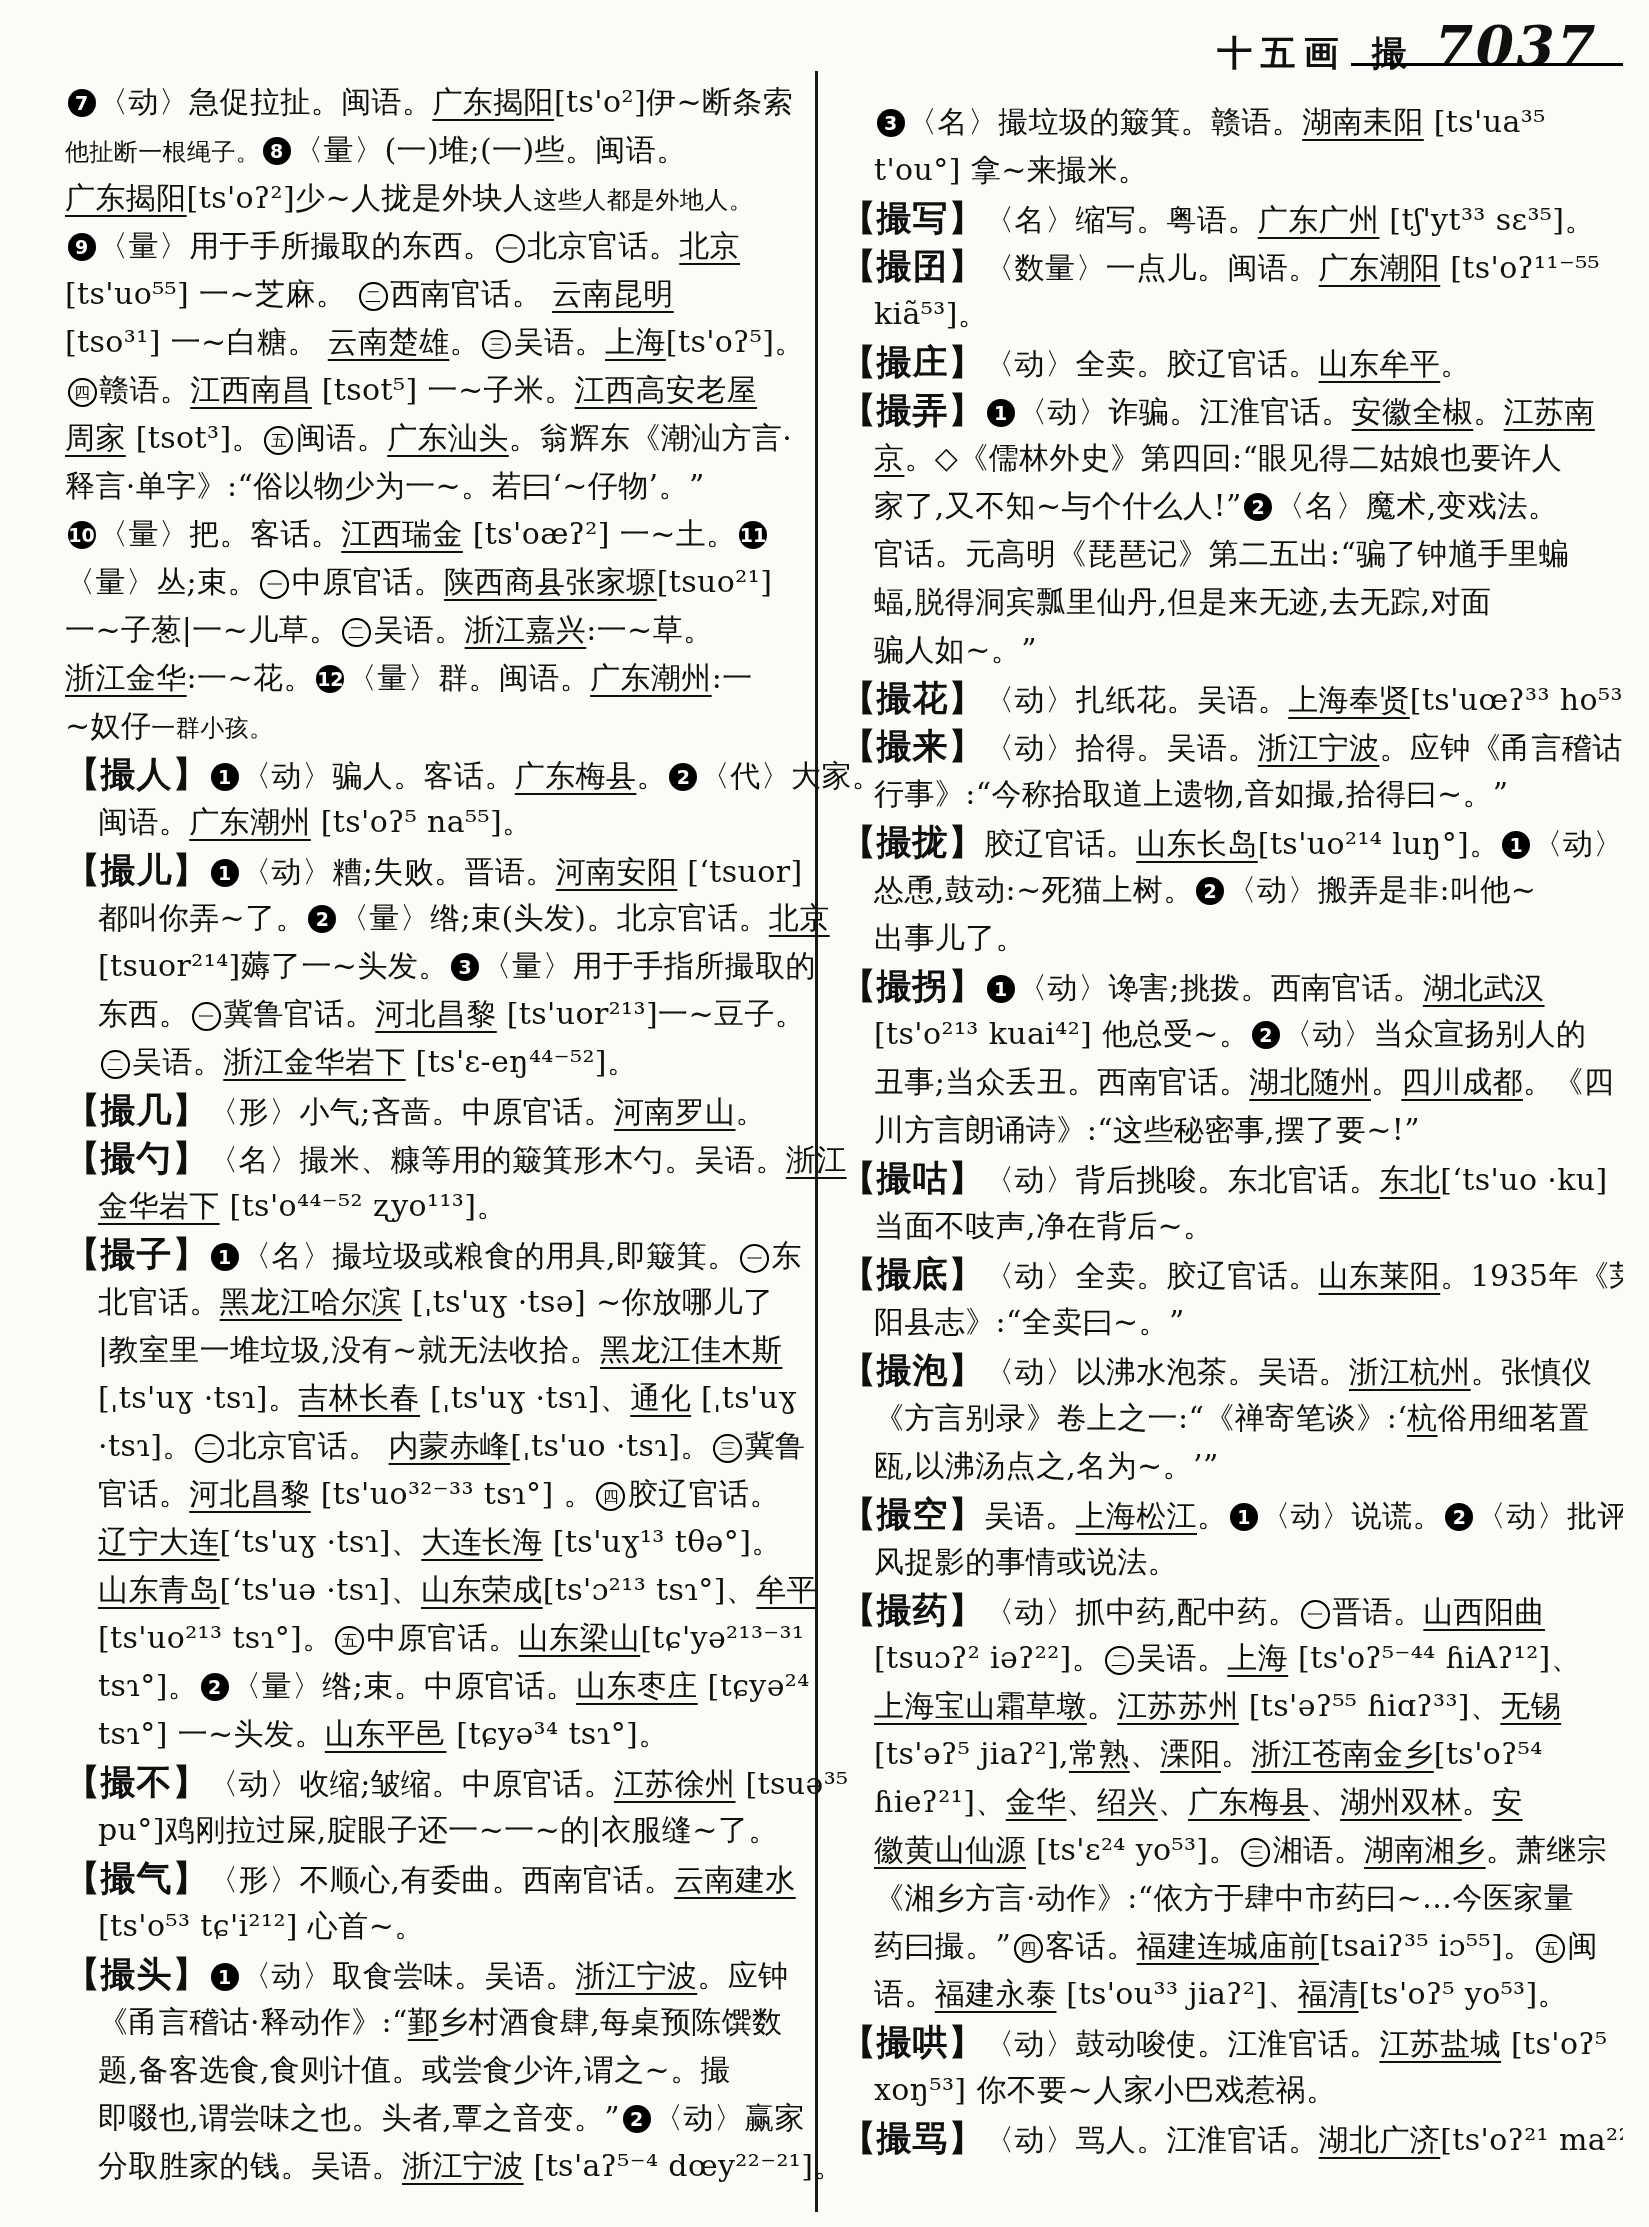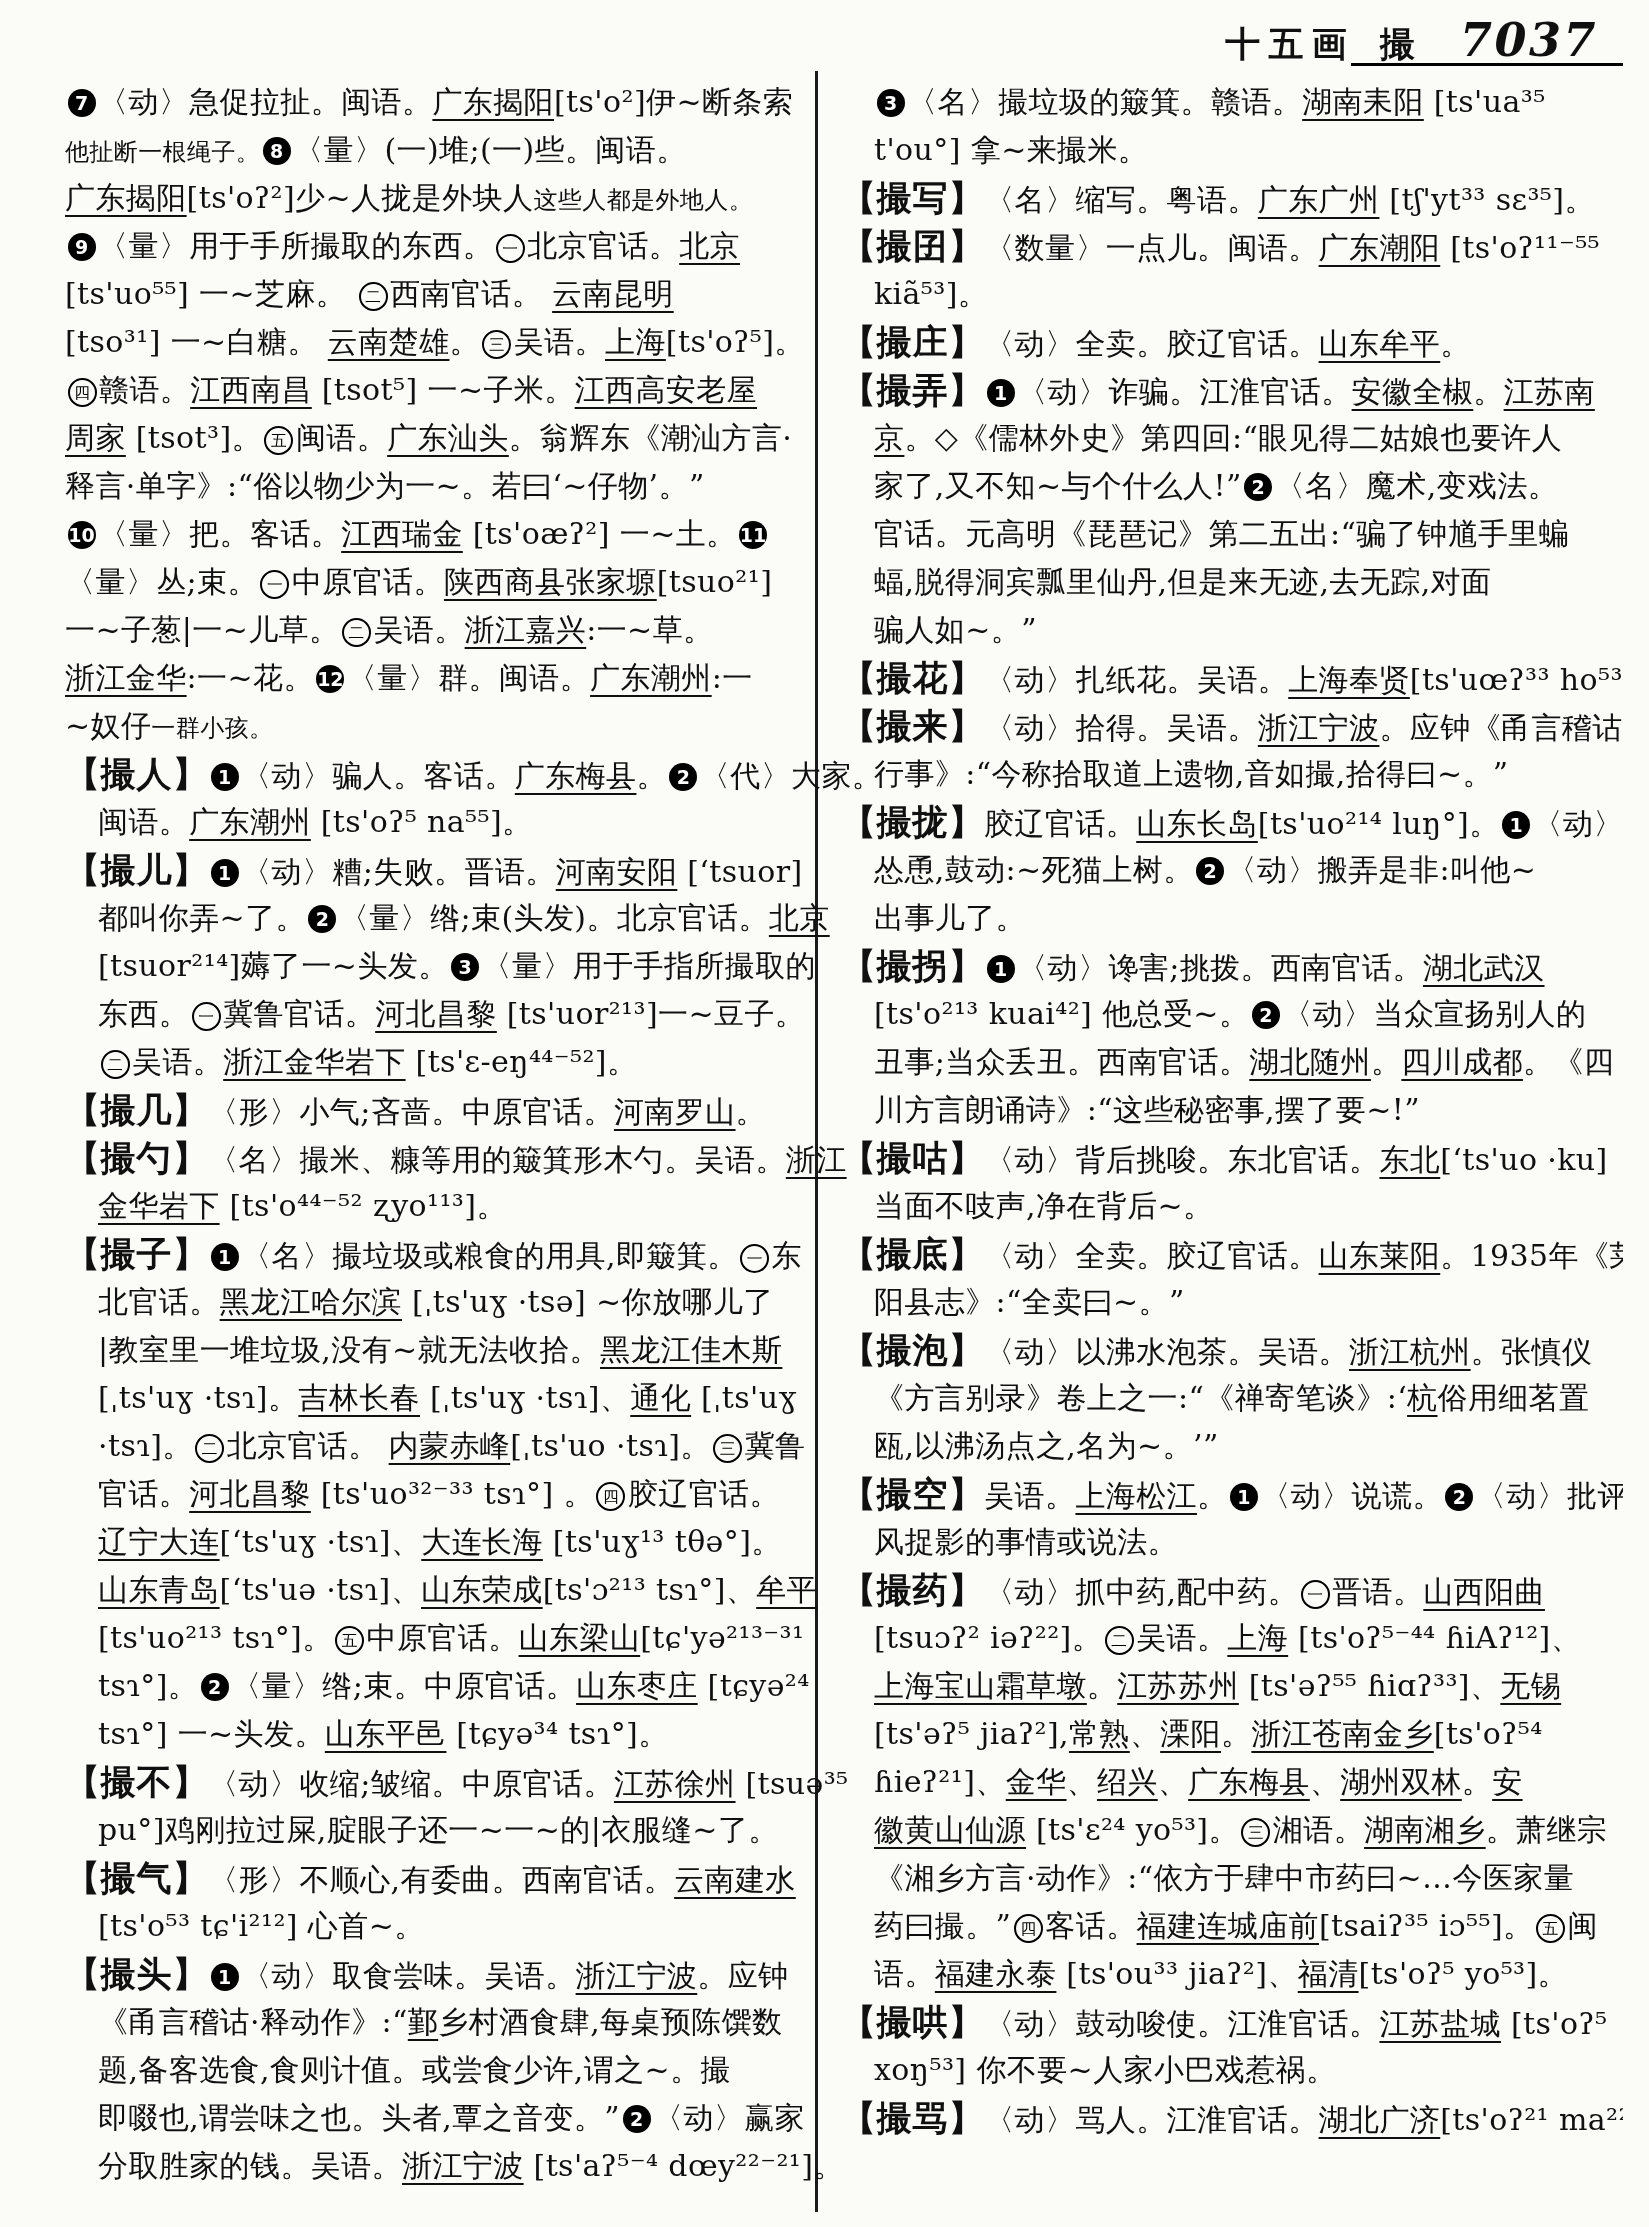--- a/index.html
+++ b/index.html
@@ -8,26 +8,26 @@
     background:#fbfbf8;color:#101010;
     font-family:"DejaVu Serif","Liberation Serif",serif;
   }
   .page{position:relative;width:1623px;height:2227px;overflow:hidden;}
   .header{
     position:absolute;top:13.2px;right:25px;
     display:flex;align-items:baseline;font-weight:bold;
   }
   .header .sec{font-size:35px;letter-spacing:8.2px;}
   .header .hc{font-size:35px;margin-left:25px;}
-  .header .pg{font-size:46px;font-style:italic;margin-left:45px;letter-spacing:2.5px;}
+  .header .pg{font-size:55px;font-style:italic;margin-left:28px;letter-spacing:2.5px;}
   .header-rule{position:absolute;top:63px;left:1351px;width:289px;height:3.3px;background:#000;}
   .divider{position:absolute;left:815px;top:71px;width:2.5px;height:2141px;background:#1a1a1a;}
   .col{position:absolute;top:78px;width:759px;}
   .col.left{left:41px;margin-left:24px;}
-  .col.right{left:841px;}
+  .col.right{left:841px;margin-top:20px;}
   .line{
     white-space:nowrap;height:48px;line-height:48px;
     font-size:30px;letter-spacing:0.4px;
   }
   .line.ind{padding-left:33px;}
   .hw{font-weight:bold;font-size:35px;letter-spacing:0.8px;}
   .u{text-decoration:underline;text-underline-offset:6.6px;text-decoration-thickness:2.1px;}
   .w{text-decoration-style:wavy;text-underline-offset:5.8px;text-decoration-thickness:1.2px;}
   .sm{font-size:24px;}
   .c{

